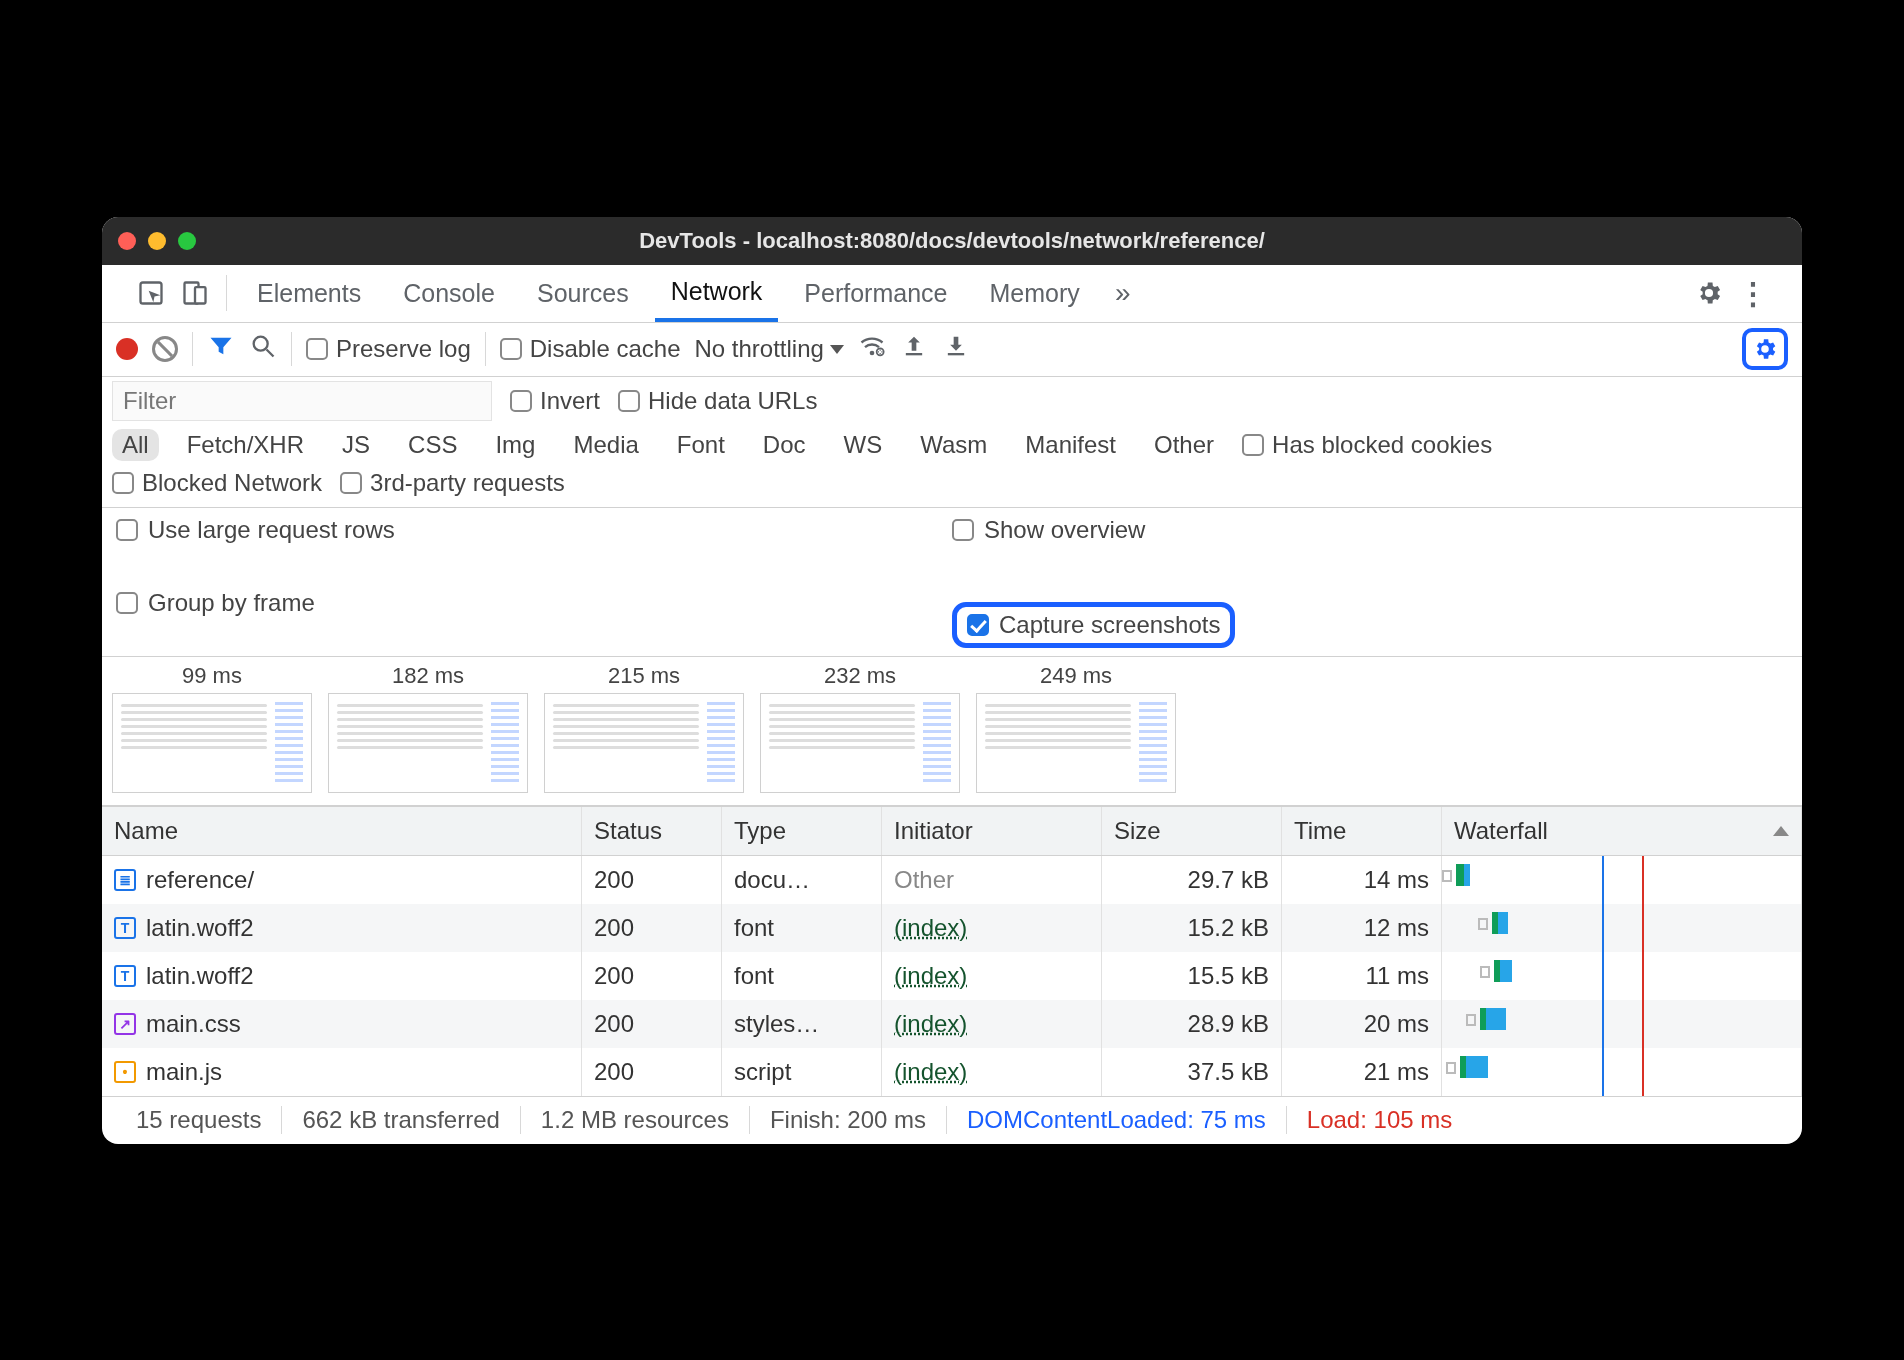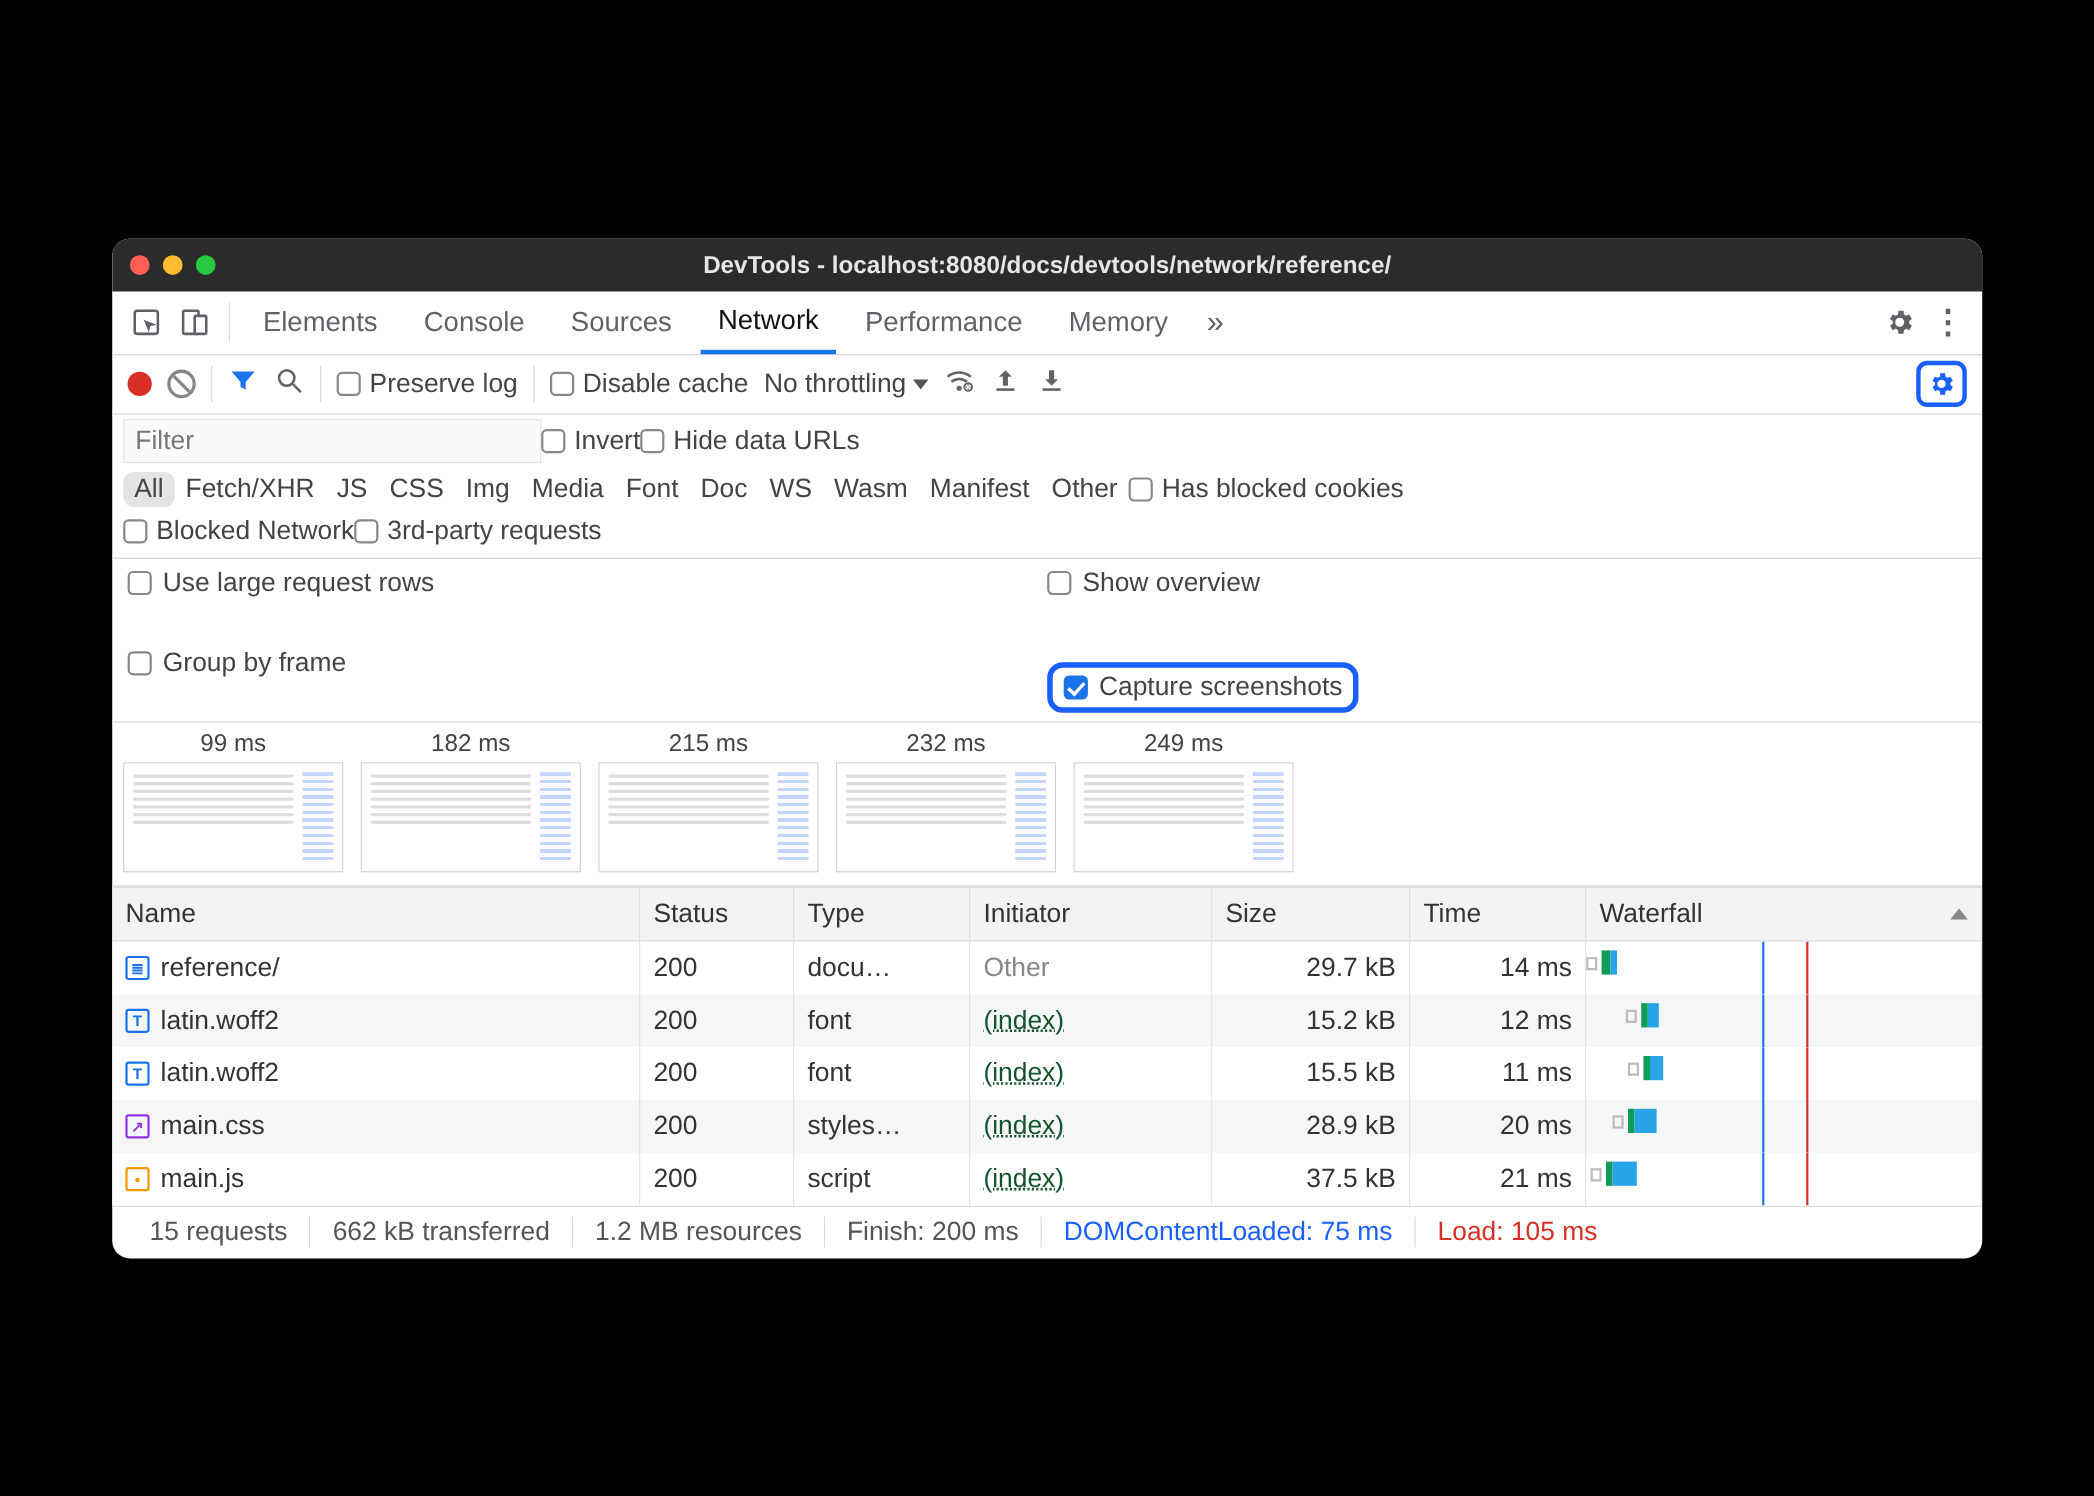--- a/index.html
+++ b/index.html
@@ -34,21 +34,21 @@
   .traffic { display: flex; gap: 12px; }
   .tl { width: 18px; height: 18px; border-radius: 50%; }
   .red { background:#ff5f57;} .yellow{background:#febc2e;} .green{background:#28c840;}
   .title-text {
     position: absolute; left:0; right:0; text-align:center;
     font-size: 22px; font-weight:600; color:#e6e6e6;
   }
 
   .tabbar {
     display:flex; align-items:center; height:58px;
-    border-bottom:1px solid #d1d1d1; padding:0 14px; gap:10px;
+    border-bottom:1px solid #d1d1d1; padding:0 32px; gap:10px;
     color:#5f6368; font-size:25px;
   }
   .tabbar .icon-btn { width:34px; height:34px; display:flex; align-items:center; justify-content:center; color:#5f6368; }
   .tabbar .divider { width:1px; height:36px; background:#d8d8d8; margin:0 4px;}
   .tab { padding:0 16px; height:100%; display:flex; align-items:center; cursor:pointer; }
   .tab.active { color:#111; border-bottom:4px solid #1a73e8; font-weight:500; margin-bottom:-1px;}
   .spacer { flex:1; }
 
   .toolbar {
     display:flex; align-items:center; height:54px; padding:0 14px; gap:14px;
@@ -64,21 +64,21 @@
   .caret-down { width:0;height:0;border-left:7px solid transparent;border-right:7px solid transparent;border-top:9px solid #555;}
   .icon-svg{width:28px;height:28px;fill:#5f6368;}
   .toolbar .vdiv{width:1px;height:34px;background:#d8d8d8;}
   .gear-hl { border:4px solid #1a5fff; border-radius:10px; padding:4px 6px; display:flex;align-items:center;justify-content:center;}
   .gear-hl svg{fill:#1a5fff;}
 
   .filterbar {
     display:flex; flex-direction:column; border-bottom:1px solid #d1d1d1;
     padding:4px 10px 10px 10px; gap:8px; font-size:24px; color:#444;
   }
-  .row { display:flex; align-items:center; flex-wrap:wrap;}
+  .row { display:flex; align-items:center; gap:18px; flex-wrap:wrap;}
   .filter-input{
     width:380px; height:40px; background:#fafafa; border:1px solid #e3e3e3;
     padding:0 10px; font-size:24px; color:#888; display:flex;align-items:center;
   }
   .chip { padding:2px 10px; border-radius:10px; cursor:pointer;}
   .chip.active{ background:#e4e4e4;}
 
   .settings-panel{
     border-bottom:1px solid #d1d1d1; padding:8px 14px; font-size:24px; color:#444;
     display:grid; grid-template-columns:1fr 1fr; row-gap:14px;

